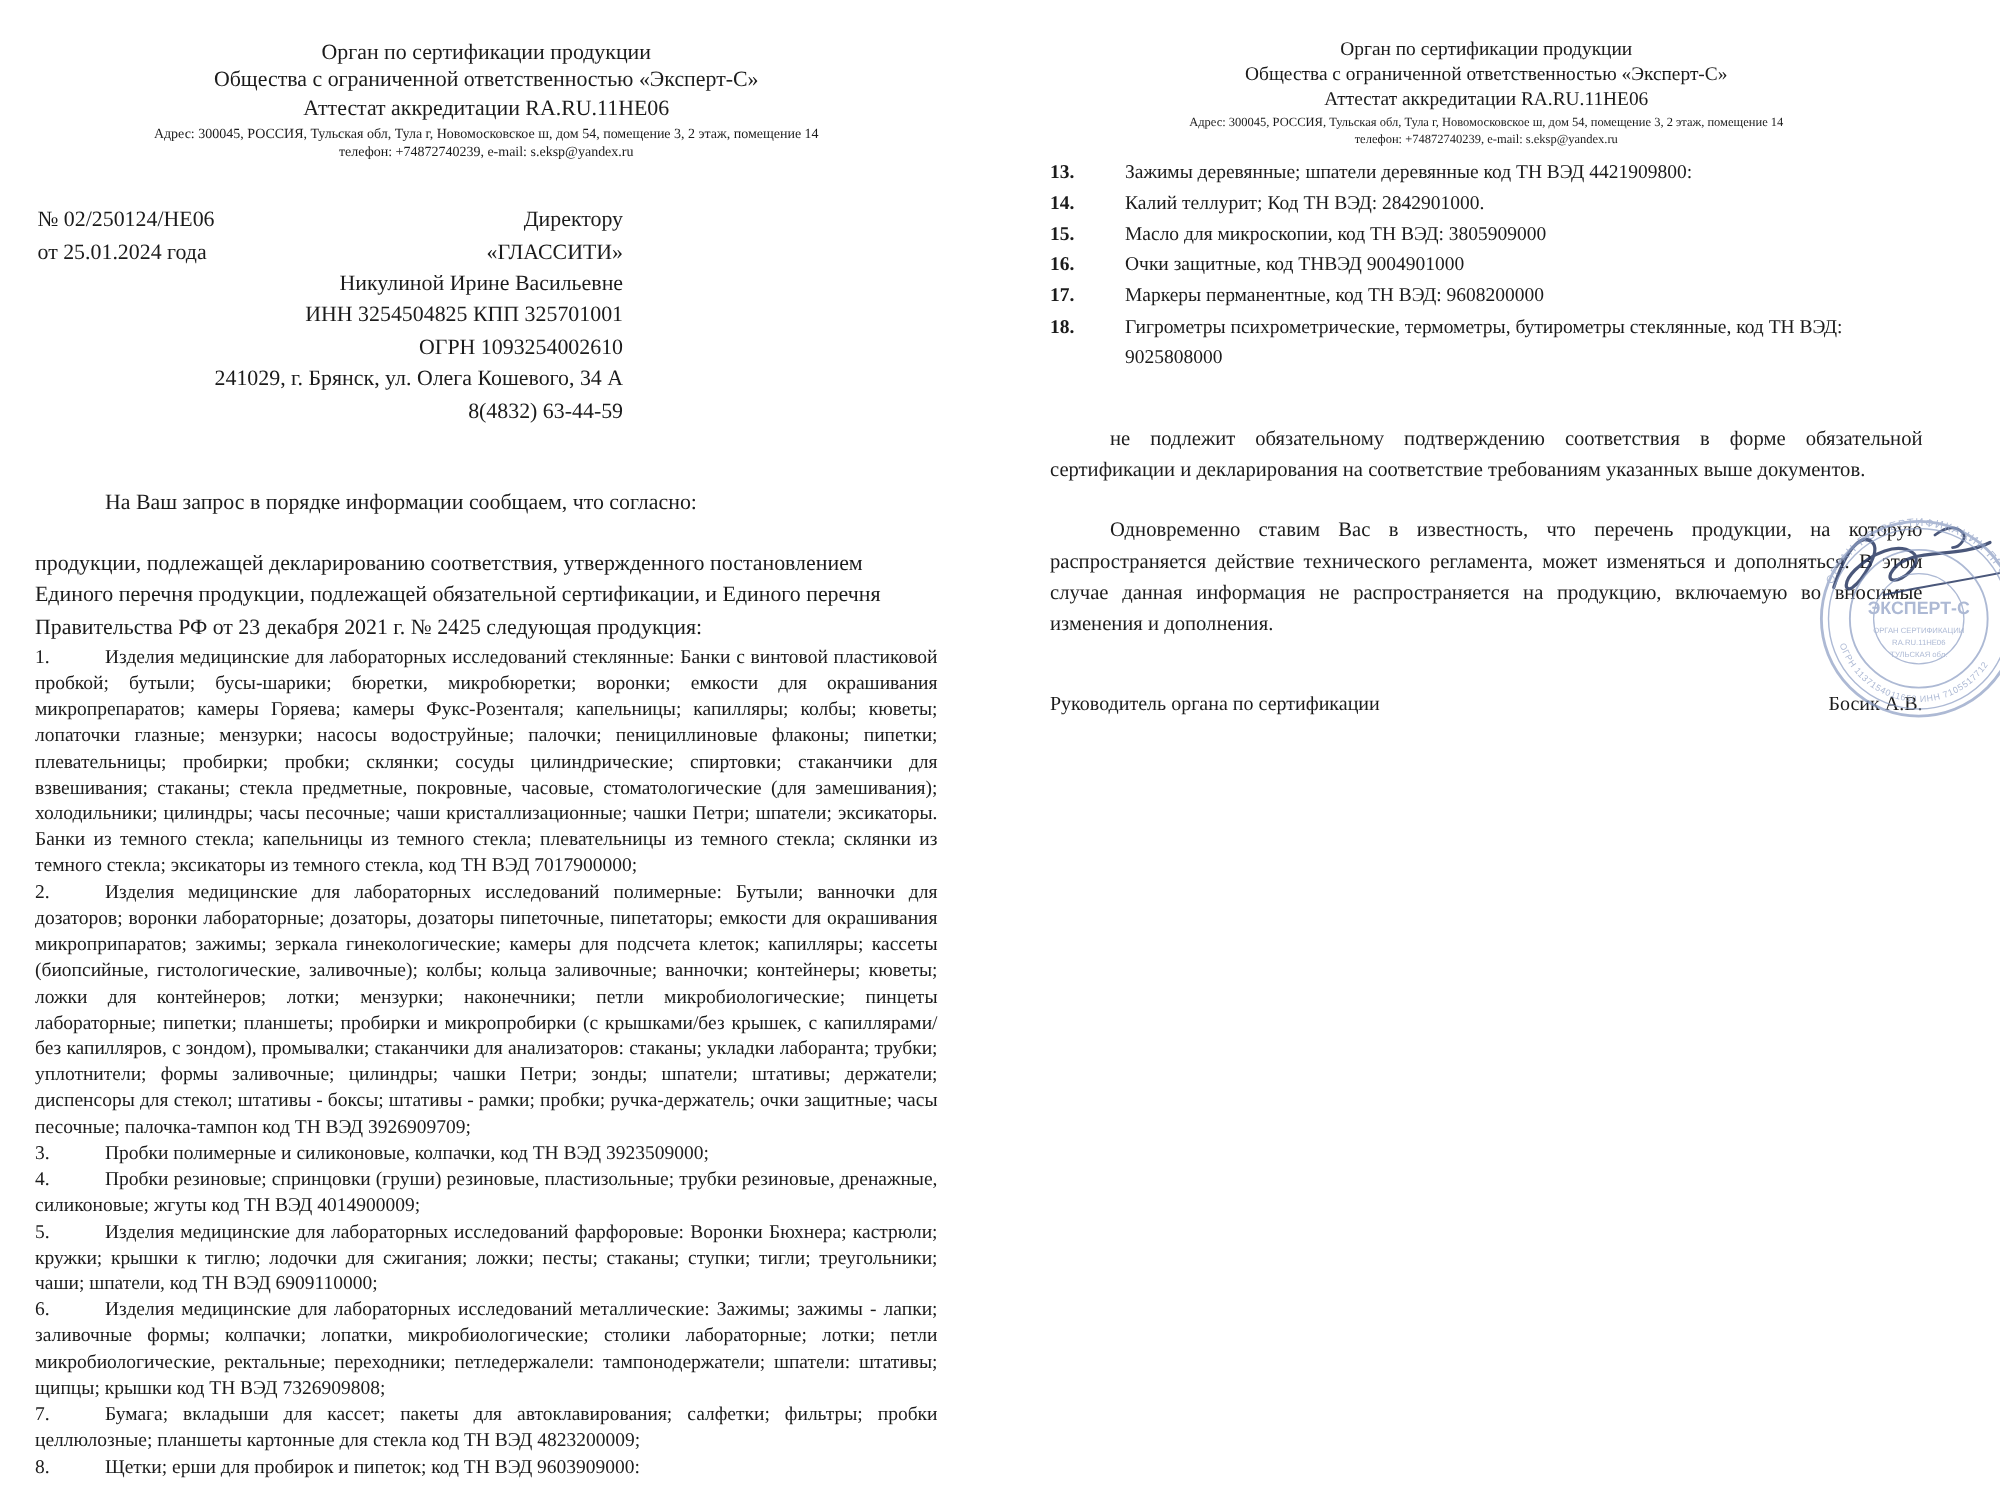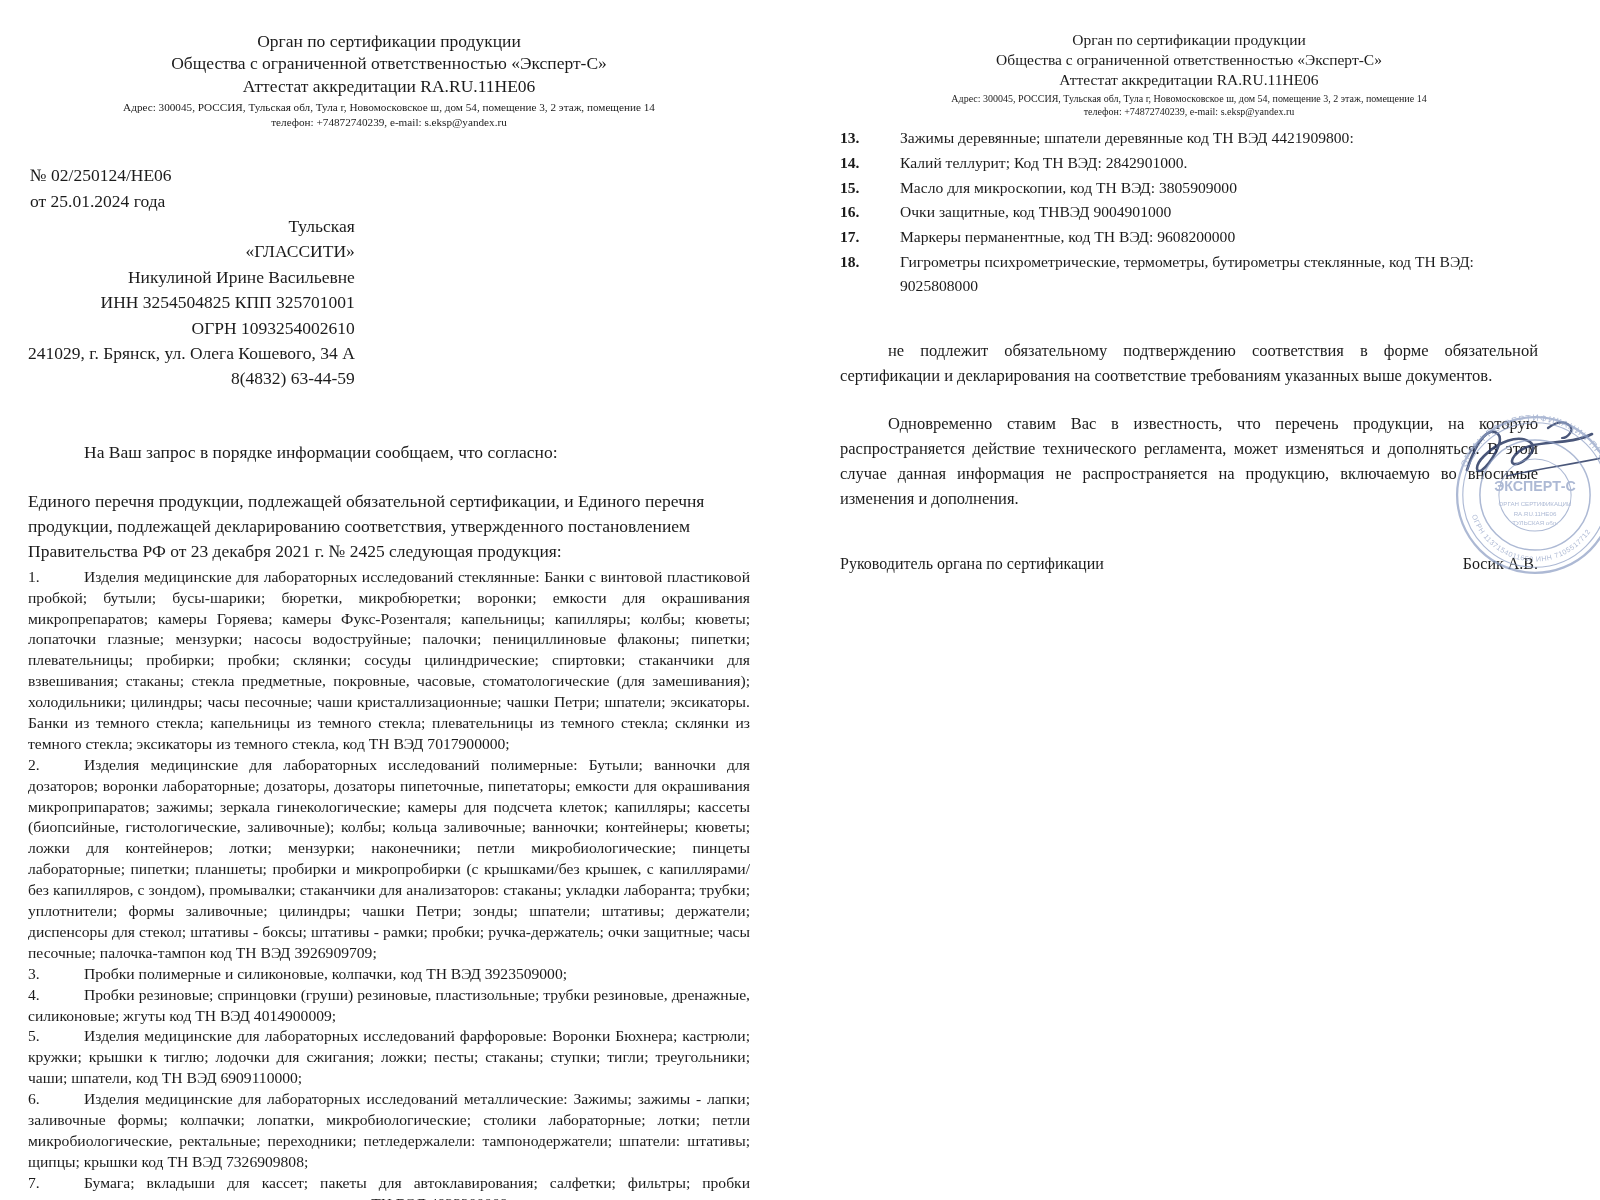--- a/index.html
+++ b/index.html
@@ -65,23 +65,22 @@
   }
   .letterhead.right .lh-addr,
   .letterhead.right .lh-phone {
     font-size: 10px;
   }
 
   
   .head-block {
     margin-top: 34px;
     display: flex;
-    justify-content: space-between;
+    justify-content: flex-start;
     align-items: flex-start;
-    flex-direction: column;
   }
   .doc-ref {
     font-size: 17.5px;
     line-height: 1.45;
     padding-left: 2px;
   }
   .addressee {
     text-align: right;
     font-size: 17.5px;
     line-height: 1.45;
@@ -192,35 +191,35 @@
       <div class="lh-addr">Адрес: 300045, РОССИЯ, Тульская обл, Тула г, Новомосковское ш, дом 54, помещение 3, 2 этаж, помещение 14</div>
       <div class="lh-phone">телефон: +74872740239, e-mail: s.eksp@yandex.ru</div>
     </div>
 
     <div class="head-block">
       <div class="doc-ref">
         <div>№ 02/250124/НЕ06</div>
         <div>от 25.01.2024 года</div>
       </div>
       <div class="addressee">
-        <div>Тульская</div>
+        <div>Директору</div>
         <div>«ГЛАССИТИ»</div>
         <div>Никулиной Ирине Васильевне</div>
         <div>ИНН 3254504825 КПП 325701001</div>
         <div>ОГРН 1093254002610</div>
         <div>241029, г. Брянск, ул. Олега Кошевого, 34 А</div>
         <div>8(4832) 63-44-59</div>
       </div>
     </div>
 
     <div class="intro">На Ваш запрос в порядке информации сообщаем, что согласно:</div>
 
     <div class="basis">
+      <div>продукции, подлежащей декларированию соответствия, утвержденного постановлением</div>
       <div>Единого перечня продукции, подлежащей обязательной сертификации, и Единого перечня</div>
-      <div>продукции, подлежащей декларированию соответствия, утвержденного постановлением</div>
       <div>Правительства РФ от 23 декабря 2021 г. № 2425 следующая продукция:</div>
     </div>
 
     <ol class="items">
       <li><span class="num">1.</span><span class="txt">Изделия медицинские для лабораторных исследований стеклянные: Банки с винтовой пластиковой пробкой; бутыли; бусы-шарики; бюретки, микробюретки; воронки; емкости для окрашивания микропрепаратов; камеры Горяева; камеры Фукс-Розенталя; капельницы; капилляры; колбы; кюветы; лопаточки глазные; мензурки; насосы водоструйные; палочки; пенициллиновые флаконы; пипетки; плевательницы; пробирки; пробки; склянки; сосуды цилиндрические; спиртовки; стаканчики для взвешивания; стаканы; стекла предметные, покровные, часовые, стоматологические (для замешивания); холодильники; цилиндры; часы песочные; чаши кристаллизационные; чашки Петри; шпатели; эксикаторы. Банки из темного стекла; капельницы из темного стекла; плевательницы из темного стекла; склянки из темного стекла; эксикаторы из темного стекла, код ТН ВЭД 7017900000;</span></li>
       <li><span class="num">2.</span><span class="txt">Изделия медицинские для лабораторных исследований полимерные: Бутыли; ванночки для дозаторов; воронки лабораторные; дозаторы, дозаторы пипеточные, пипетаторы; емкости для окрашивания микроприпаратов; зажимы; зеркала гинекологические; камеры для подсчета клеток; капилляры; кассеты (биопсийные, гистологические, заливочные); колбы; кольца заливочные; ванночки; контейнеры; кюветы; ложки для контейнеров; лотки; мензурки; наконечники; петли микробиологические; пинцеты лабораторные; пипетки; планшеты; пробирки и микропробирки (с крышками/без крышек, с капиллярами/без капилляров, с зондом), промывалки; стаканчики для анализаторов: стаканы; укладки лаборанта; трубки; уплотнители; формы заливочные; цилиндры; чашки Петри; зонды; шпатели; штативы; держатели; диспенсоры для стекол; штативы - боксы; штативы - рамки; пробки; ручка-держатель; очки защитные; часы песочные; палочка-тампон код ТН ВЭД 3926909709;</span></li>
       <li><span class="num">3.</span><span class="txt">Пробки полимерные и силиконовые, колпачки, код ТН ВЭД 3923509000;</span></li>
       <li><span class="num">4.</span><span class="txt">Пробки резиновые; спринцовки (груши) резиновые, пластизольные; трубки резиновые, дренажные, силиконовые; жгуты код ТН ВЭД 4014900009;</span></li>
       <li><span class="num">5.</span><span class="txt">Изделия медицинские для лабораторных исследований фарфоровые: Воронки Бюхнера; кастрюли; кружки; крышки к тиглю; лодочки для сжигания; ложки; песты; стаканы; ступки; тигли; треугольники; чаши; шпатели, код ТН ВЭД 6909110000;</span></li>
       <li><span class="num">6.</span><span class="txt">Изделия медицинские для лабораторных исследований металлические: Зажимы; зажимы - лапки; заливочные формы; колпачки; лопатки, микробиологические; столики лабораторные; лотки; петли микробиологические, ректальные; переходники; петледержалели: тампонодержатели; шпатели: штативы; щипцы; крышки код ТН ВЭД 7326909808;</span></li>

